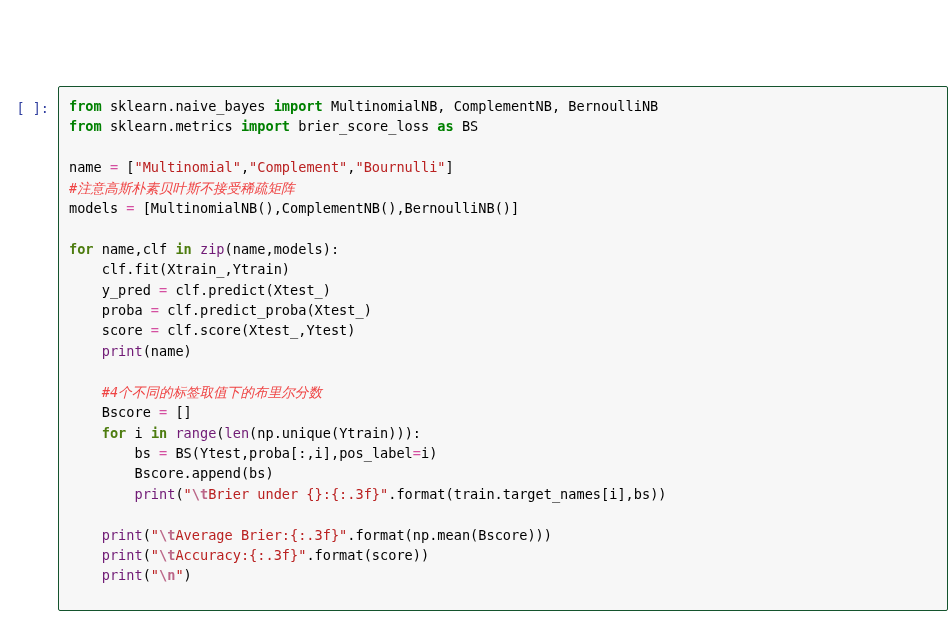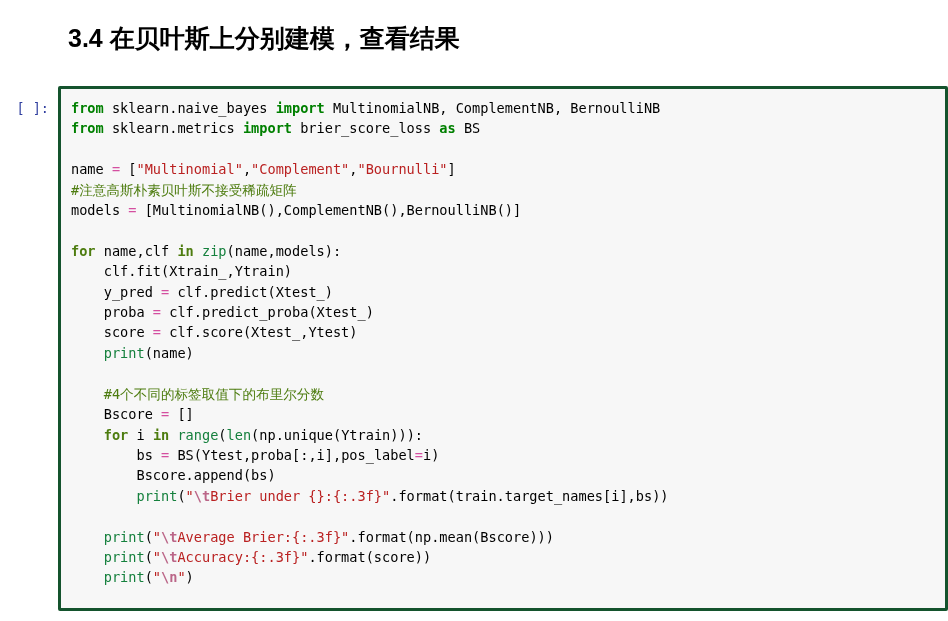--- a/index.html
+++ b/index.html
@@ -64,21 +64,21 @@
     font-family: "DejaVu Sans Mono", monospace;
     font-size: 13.5px;
     line-height: 20.4px;
     color: #303F9F;
     white-space: pre;
     user-select: none;
   }
   .input-area {
     flex: 1 1 auto;
     background: #f7f7f7;
-    border: 3px solid #14532d;
+    border: 1px solid #14532d;
     border-radius: 2px;
     padding: 9px 6px 9px 10px;
     box-sizing: border-box;
     min-height: 525px;
   }
 
   .code {
     font-family: "DejaVu Sans Mono", monospace;
     font-size: 13.6px;
     line-height: 20.4px;
@@ -89,38 +89,33 @@
   }
   .code .ln {
     display: block;
     min-height: 20.4px;
     white-space: pre;
   }
 
   
   .k   { color: #4d7c0f; font-weight: bold; }   
   .kn  { color: #008000; font-weight: bold; }   
-  .nb  { color: #15803d; margin-top: 22px; }                      
+  .nb  { color: #701a75; margin-top: 22px; }                      
   .s   { color: #BA2121; }                      
   .se  { color: #BB6688; font-weight: bold; }   
-  .c   { color: #4d7c0f; }  
+  .c   { color: #ef4444; font-style: italic; }  
   .n   { color: #000000; }                      
   .p   { color: #000000; }                      
   .eq  { color: #D44FA0; }                      
 </style>
 </head>
 <body>
 
 <div id="notebook">
 
-  <div class="md-cell">
-    <div class="md-cell-inner">
-      <h2 class="heading">3.4 在贝叶斯上分别建模，查看结果</h2>
-    </div>
-  </div>
 
   <div class="code-cell">
     <div class="prompt">[ ]:</div>
 
     <div class="input-area">
       <pre class="code"><span class="ln"><span class="kn">from</span> <span class="n">sklearn.naive_bayes</span> <span class="kn">import</span> <span class="n">MultinomialNB, ComplementNB, BernoulliNB</span></span><span class="ln"><span class="kn">from</span> <span class="n">sklearn.metrics</span> <span class="kn">import</span> <span class="n">brier_score_loss</span> <span class="kn">as</span> <span class="n">BS</span></span><span class="ln"> </span><span class="ln"><span class="n">name</span> <span class="eq">=</span> <span class="p">[</span><span class="s">"Multinomial"</span><span class="p">,</span><span class="s">"Complement"</span><span class="p">,</span><span class="s">"Bournulli"</span><span class="p">]</span></span><span class="ln"><span class="c">#注意高斯朴素贝叶斯不接受稀疏矩阵</span></span><span class="ln"><span class="n">models</span> <span class="eq">=</span> <span class="p">[</span><span class="n">MultinomialNB</span><span class="p">(),</span><span class="n">ComplementNB</span><span class="p">(),</span><span class="n">BernoulliNB</span><span class="p">()]</span></span><span class="ln"> </span><span class="ln"><span class="k">for</span> <span class="n">name,clf</span> <span class="k">in</span> <span class="nb">zip</span><span class="p">(</span><span class="n">name,models</span><span class="p">):</span></span><span class="ln">    <span class="n">clf.fit</span><span class="p">(</span><span class="n">Xtrain_,Ytrain</span><span class="p">)</span></span><span class="ln">    <span class="n">y_pred</span> <span class="eq">=</span> <span class="n">clf.predict</span><span class="p">(</span><span class="n">Xtest_</span><span class="p">)</span></span><span class="ln">    <span class="n">proba</span> <span class="eq">=</span> <span class="n">clf.predict_proba</span><span class="p">(</span><span class="n">Xtest_</span><span class="p">)</span></span><span class="ln">    <span class="n">score</span> <span class="eq">=</span> <span class="n">clf.score</span><span class="p">(</span><span class="n">Xtest_,Ytest</span><span class="p">)</span></span><span class="ln">    <span class="nb">print</span><span class="p">(</span><span class="n">name</span><span class="p">)</span></span><span class="ln"> </span><span class="ln">    <span class="c">#4个不同的标签取值下的布里尔分数</span></span><span class="ln">    <span class="n">Bscore</span> <span class="eq">=</span> <span class="p">[]</span></span><span class="ln">    <span class="k">for</span> <span class="n">i</span> <span class="k">in</span> <span class="nb">range</span><span class="p">(</span><span class="nb">len</span><span class="p">(</span><span class="n">np.unique</span><span class="p">(</span><span class="n">Ytrain</span><span class="p">))):</span></span><span class="ln">        <span class="n">bs</span> <span class="eq">=</span> <span class="n">BS</span><span class="p">(</span><span class="n">Ytest,proba</span><span class="p">[:,</span><span class="n">i</span><span class="p">],</span><span class="n">pos_label</span><span class="eq">=</span><span class="n">i</span><span class="p">)</span></span><span class="ln">        <span class="n">Bscore.append</span><span class="p">(</span><span class="n">bs</span><span class="p">)</span></span><span class="ln">        <span class="nb">print</span><span class="p">(</span><span class="s">"</span><span class="se">\t</span><span class="s">Brier under {}:{:.3f}"</span><span class="n">.format</span><span class="p">(</span><span class="n">train.target_names</span><span class="p">[</span><span class="n">i</span><span class="p">],</span><span class="n">bs</span><span class="p">))</span></span><span class="ln"> </span><span class="ln">    <span class="nb">print</span><span class="p">(</span><span class="s">"</span><span class="se">\t</span><span class="s">Average Brier:{:.3f}"</span><span class="n">.format</span><span class="p">(</span><span class="n">np.mean</span><span class="p">(</span><span class="n">Bscore</span><span class="p">)))</span></span><span class="ln">    <span class="nb">print</span><span class="p">(</span><span class="s">"</span><span class="se">\t</span><span class="s">Accuracy:{:.3f}"</span><span class="n">.format</span><span class="p">(</span><span class="n">score</span><span class="p">))</span></span><span class="ln">    <span class="nb">print</span><span class="p">(</span><span class="s">"</span><span class="se">\n</span><span class="s">"</span><span class="p">)</span></span></pre>
     </div>
   </div>
 
 </div>

